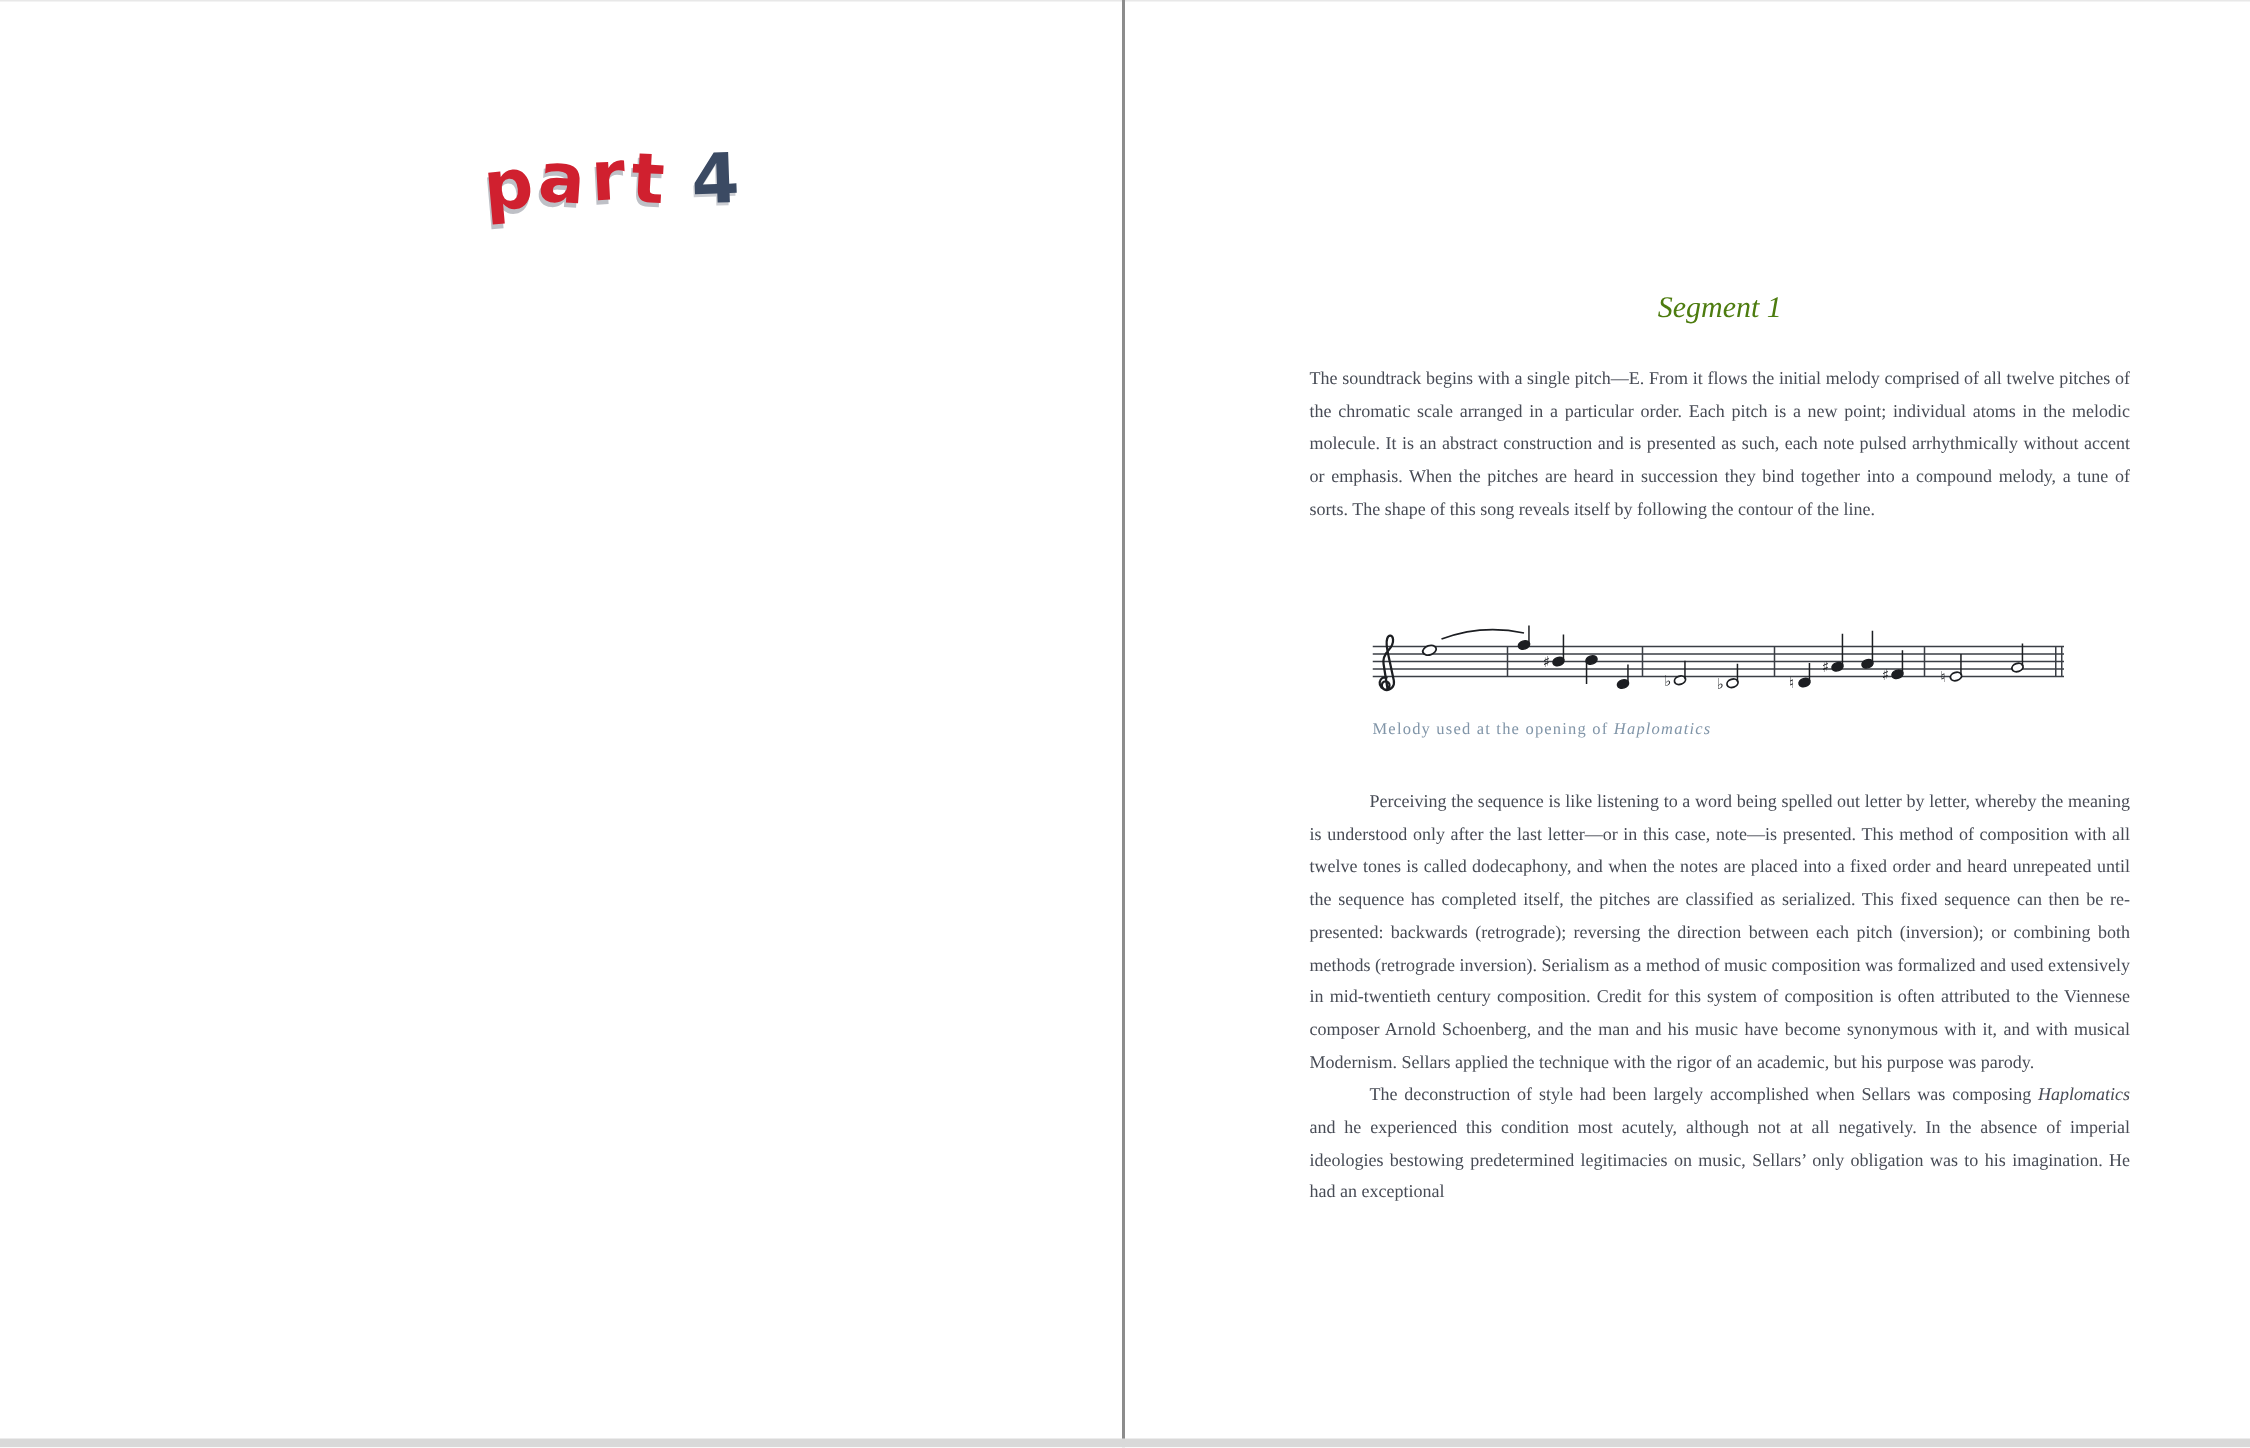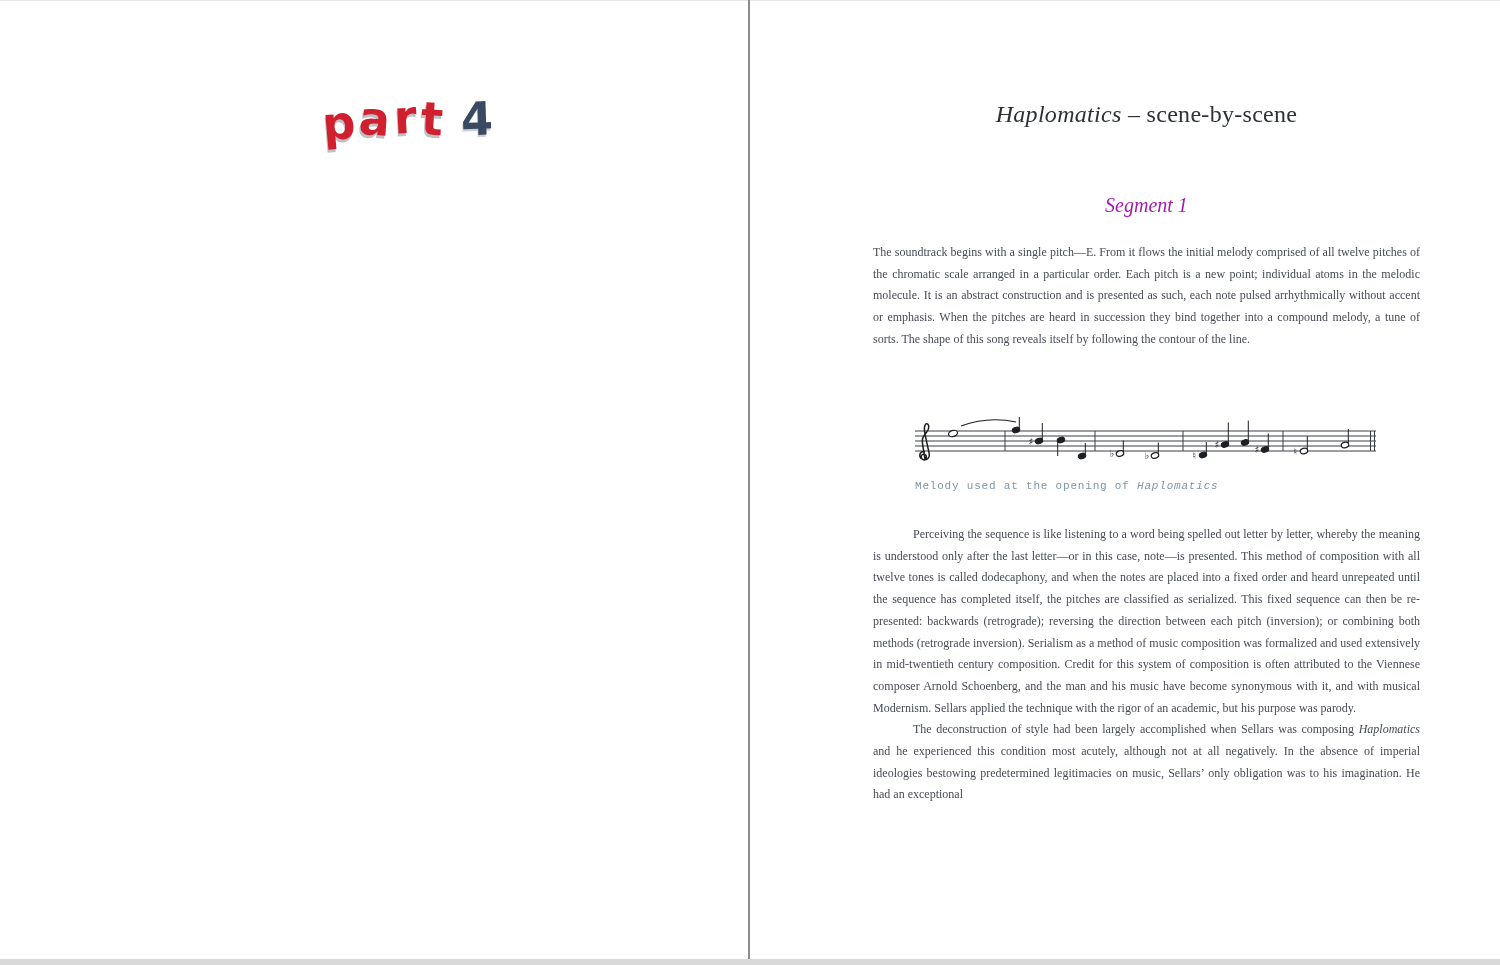--- a/index.html
+++ b/index.html
@@ -18,49 +18,46 @@
   .part-heading .l2{transform:rotate(4deg);}
   .part-heading .l3{transform:rotate(-3deg) translateY(-2px);}
   .part-heading .l4{transform:rotate(3deg);}
   .part-number{display:inline-block;color:#3b4a63;margin-left:14px;transform:rotate(-2deg);
                text-shadow:-1px 2px 0 rgba(110,115,128,.35);}
 
   
   .col{position:absolute;left:873px;width:547px;}
   .chapter-title{top:101px;text-align:center;font-size:24px;color:#2e3138;letter-spacing:.3px;}
   .chapter-title .it{font-style:italic;}
-  .segment-title{top:194px;text-align:center;font-size:20px;font-style:italic;color:#a21caf;}
+  .segment-title{top:194px;text-align:center;font-size:20px;font-style:italic;color:#4d7c0f;}
   .body-text{font-size:12px;line-height:21.7px;text-align:justify;color:#474b55;}
   .p1{top:242px;}
   .p23{top:524px;}
   .p23 p{margin:0;text-indent:40px;}
   .it{font-style:italic;}
 
   .music-figure{position:absolute;left:915px;top:411px;width:461px;height:62px;}
   .music-figure svg{display:block;}
-  .fig-caption{position:absolute;left:915px;top:480px;font-family:Liberation Mono, monospace;
+  .fig-caption{position:absolute;left:915px;top:480px;font-family:Liberation Serif, serif;
                font-size:11px;letter-spacing:.8px;color:#8195a8;}
   .folio{top:922px;text-align:center;font-family:"DejaVu Sans", sans-serif;font-size:14px;
          letter-spacing:1px;color:#8195a8;}
 </style>
 </head>
 <body>
 
 <div class="spread">
   <div class="top-edge"></div>
   <div class="divider"></div>
   <div class="bottom-edge"></div>
 
   <div class="part-heading">
     <span class="ltr l1">p</span><span class="ltr l2">a</span><span class="ltr l3">r</span><span class="ltr l4">t</span><span class="part-number">4</span>
   </div>
 
-  <div class="col chapter-title">
-    <span class="it">Haplomatics</span><span> – scene-by-scene</span>
-  </div>
 
   <div class="col segment-title">Segment 1</div>
 
   <div class="col body-text p1">The soundtrack begins with a single pitch—E. From it flows the initial melody comprised of all twelve pitches of the chromatic scale arranged in a particular order. Each pitch is a new point; individual atoms in the melodic molecule. It is an abstract construction and is presented as such, each note pulsed arrhythmically without accent or emphasis. When the pitches are heard in succession they bind together into a compound melody, a tune of sorts. The shape of this song reveals itself by following the contour of the line.</div>
 
   <div class="music-figure">
     <svg id="music-svg" width="461" height="62" viewBox="0 0 461 62">
       <g id="staff-layer" stroke="#3a3e45" stroke-width="1">
           <line x1="0" y1="20" x2="461" y2="20"></line>
           <line x1="0" y1="25" x2="461" y2="25"></line>

